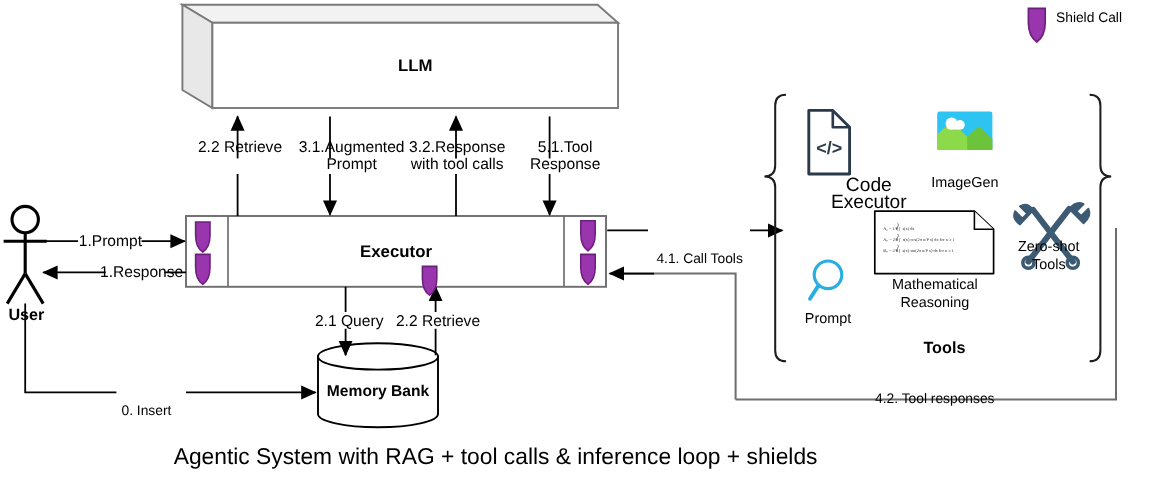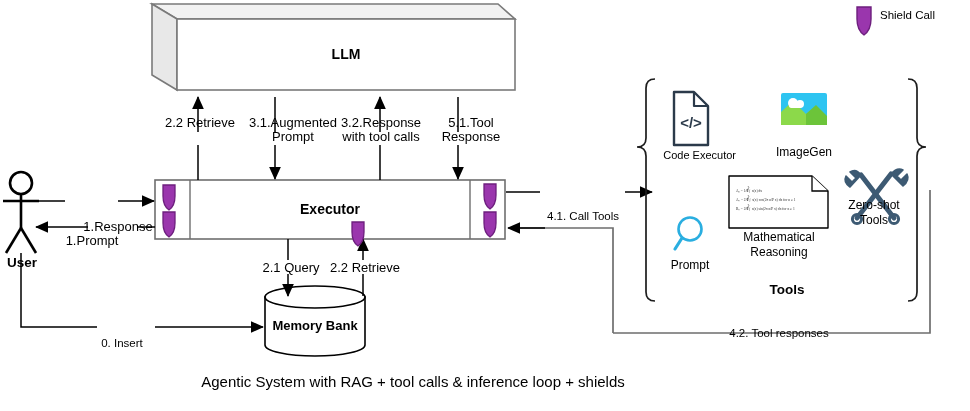--- a/index.html
+++ b/index.html
@@ -169,32 +169,32 @@
 <div class="lbl bold" style="left:742px;top:283px;width:90px;font-size:13.5px;">Tools</div>
 
 <div class="lbl" style="left:142px;top:116px;width:116px;">2.2 Retrieve</div>
 <div class="lbl" style="left:233px;top:116px;width:120px;">3.1.Augmented
 Prompt</div>
 <div class="lbl" style="left:339px;top:116px;width:84px;">3.2.Response
 with tool calls</div>
 <div class="lbl" style="left:413px;top:116px;width:116px;">5.1.Tool
 Response</div>
 
-<div class="lbl" style="left:62px;top:194px;width:60px;margin-top:40px;">1.Prompt</div>
+<div class="lbl" style="left:62px;top:194px;width:60px;">1.Prompt</div>
 <div class="lbl" style="left:80px;top:220px;width:76px;">1.Response</div>
 
 <div class="lbl" style="left:259px;top:261px;width:64px;">2.1 Query</div>
 <div class="lbl" style="left:327px;top:261px;width:76px;">2.2 Retrieve</div>
 
 <div class="lbl" style="left:92px;top:336px;width:60px;font-size:11.5px;">0. Insert</div>
 
 <div class="lbl" style="left:540px;top:185px;width:86px;font-size:11.5px;margin-top:24px;">4.1. Call Tools</div>
 <div class="lbl" style="left:718px;top:326px;width:122px;font-size:11.5px;">4.2. Tool responses</div>
 
-<div class="lbl" style="left:648px;top:148px;width:88px;font-size:11px;text-align:right;">Code Executor</div>
+<div class="lbl" style="left:680px;top:148px;width:88px;font-size:16px;">Code Executor</div>
 <div class="lbl" style="left:772px;top:126px;width:64px;font-size:12px;margin-top:19px;">ImageGen</div>
 <div class="lbl" style="left:661px;top:258px;width:58px;font-size:12px;">Prompt</div>
 <div class="lbl" style="left:729px;top:230px;width:100px;font-size:12px;line-height:15px;">Mathematical Reasoning</div>
 <div class="lbl" style="left:840px;top:198px;width:68px;font-size:12px;line-height:15px;">Zero-shot Tools</div>
 
 <div class="lbl" style="left:880px;top:8px;width:84px;text-align:left;font-size:11.5px;">Shield Call</div>
 
-<div class="lbl" style="left:0px;top:375px;width:826px;font-size:15px;">Agentic System with RAG + tool calls &amp; inference loop + shields</div>
+<div class="lbl" style="left:0px;top:375px;width:826px;font-size:19px;">Agentic System with RAG + tool calls &amp; inference loop + shields</div>
 
 </body></html>

